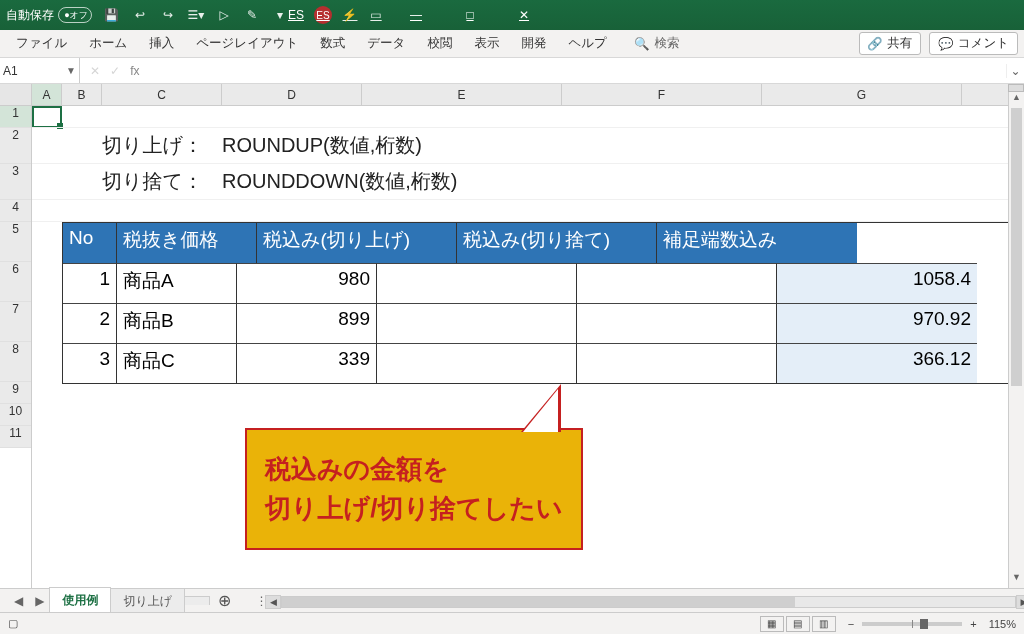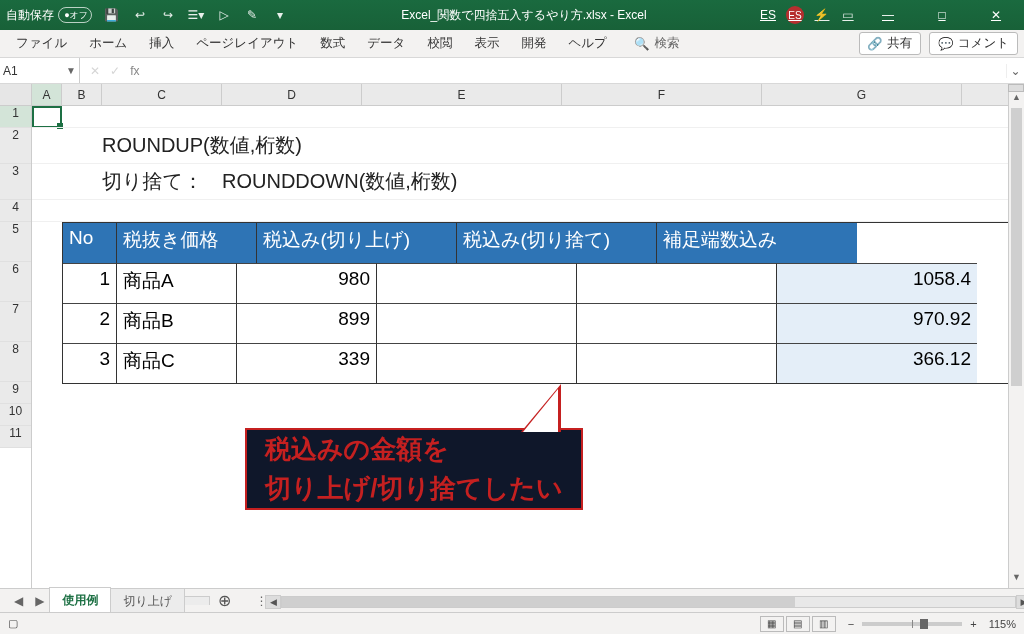--- a/index.html
+++ b/index.html
@@ -71,21 +71,21 @@
   .w-no { width:54px;}
   .w-name { width:120px;}
   .w-price { width:140px;}
   .w-up { width:200px;}
   .w-down { width:200px;}
   .w-ext { width:200px;}
   .dr .last { border-right:none;}
 
   
   .callout-wrap { position:absolute; left:245px; top:428px; }
-  .callout { border:2.5px solid #c52020; background:#0f172a; padding:0 18px; font-size:26px; color:#c52020; font-weight:600; line-height:1.5; position:relative;}
+  .callout { border:2.5px solid #c52020; background:#eab308; padding:20px 18px; font-size:26px; color:#c52020; font-weight:600; line-height:1.5; position:relative;}
   .callout-tail { position:absolute; top:-46px; right:60px; width:0; height:0;}
   
   .tail-outer { position:absolute; border-left:40px solid transparent; border-right:0 solid transparent; border-bottom:48px solid #c52020; left:0; top:0;}
   .tail-inner { position:absolute; border-left:35px solid transparent; border-right:0 solid transparent; border-bottom:43px solid #fff; left:2px; top:5px;}
 
   
   .sheettabs { position:absolute; bottom:22px; left:0; right:0; height:24px; background:#f3f2f1; border-top:1px solid #ccc; display:flex; align-items:center; font-size:12px; padding-left:8px; gap:0;}
   .sheettabs .nav { color:#666; padding:0 6px; cursor:pointer;}
   .stab { padding:4px 12px; border:1px solid #ccc; border-bottom:none; background:#ececec; margin-left:-1px; cursor:pointer; color:#555;}
   .stab.active { background:#fff; border-bottom:1px solid #fff; color:#1d7044; font-weight:bold;}
@@ -123,21 +123,20 @@
   </div>
   <div class="title-icons">
     <span class="t-icon">💾</span>
     <span class="t-icon">↩</span>
     <span class="t-icon">↪</span>
     <span class="t-icon">☰▾</span>
     <span class="t-icon">▷</span>
     <span class="t-icon">✎</span>
     <span class="t-icon">▾</span>
   </div>
-  <div class="title-center">Excel_関数で四捨五入するやり方.xlsx - Excel</div>
   <div class="title-right">
     <span>ES</span>
     <span class="badge-es">ES</span>
     <span class="t-icon">⚡</span>
     <span class="t-icon">▭</span>
     <span class="winbtn">—</span>
     <span class="winbtn">□</span>
     <span class="winbtn">✕</span>
   </div>
 </div>
@@ -215,20 +214,21 @@
       <div class="cursor-handle"></div>
     </div>
 
     <div class="sheet-content">
 
       <div style="height:22px" class="cell-row"></div>
 
       <div style="height:36px" class="cell-row row-text">
         <div class="cell colA"></div>
         <div style="width:40px"></div>
+        <div class="formula-text" style="width:120px">切り上げ：</div>
         <div class="formula-text">ROUNDUP(数値,桁数)</div>
       </div>
 
       <div style="height:36px" class="cell-row row-text">
         <div class="cell colA"></div>
         <div style="width:40px"></div>
         <div class="formula-text" style="width:120px">切り捨て：</div>
         <div class="formula-text">ROUNDDOWN(数値,桁数)</div>
       </div>
 

